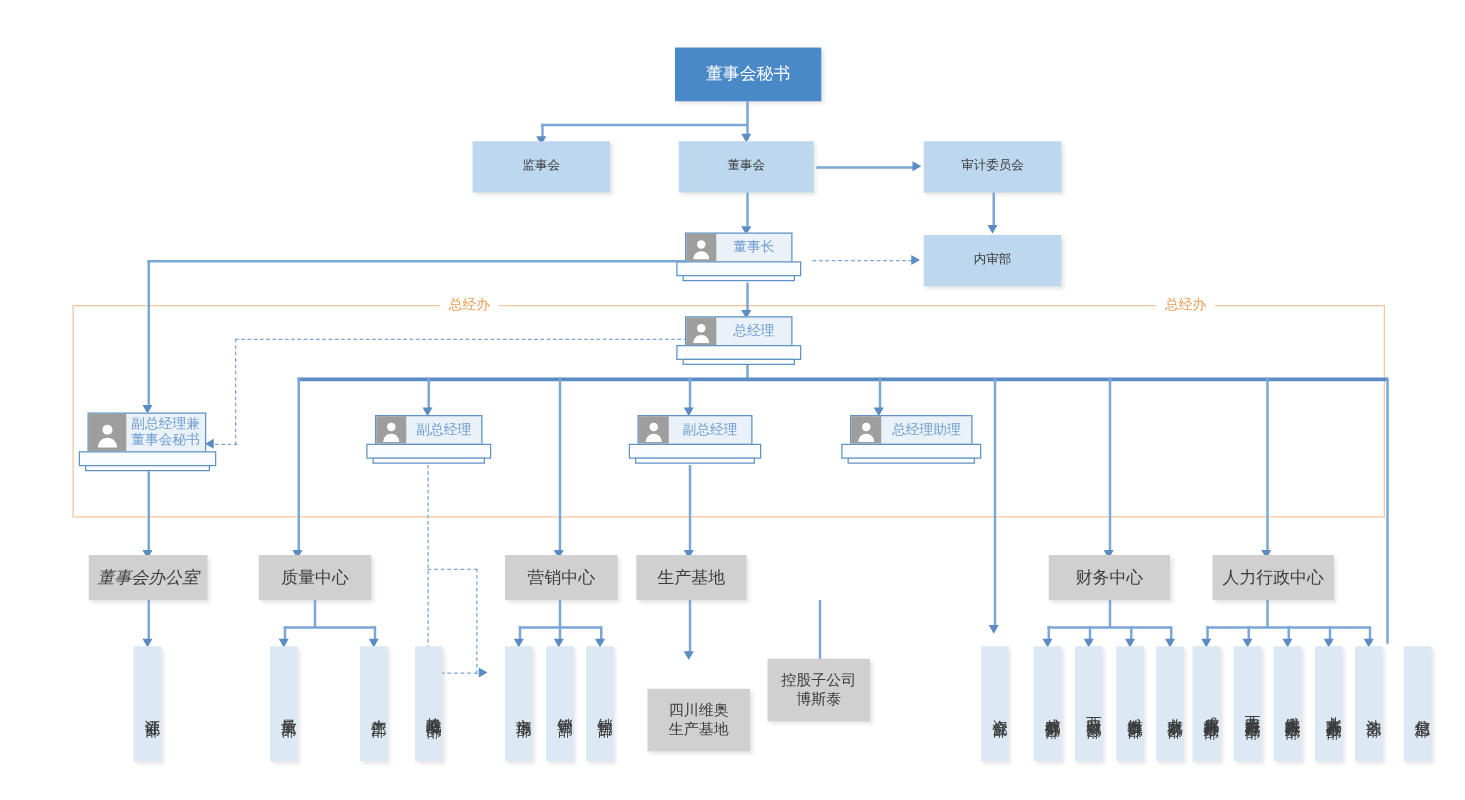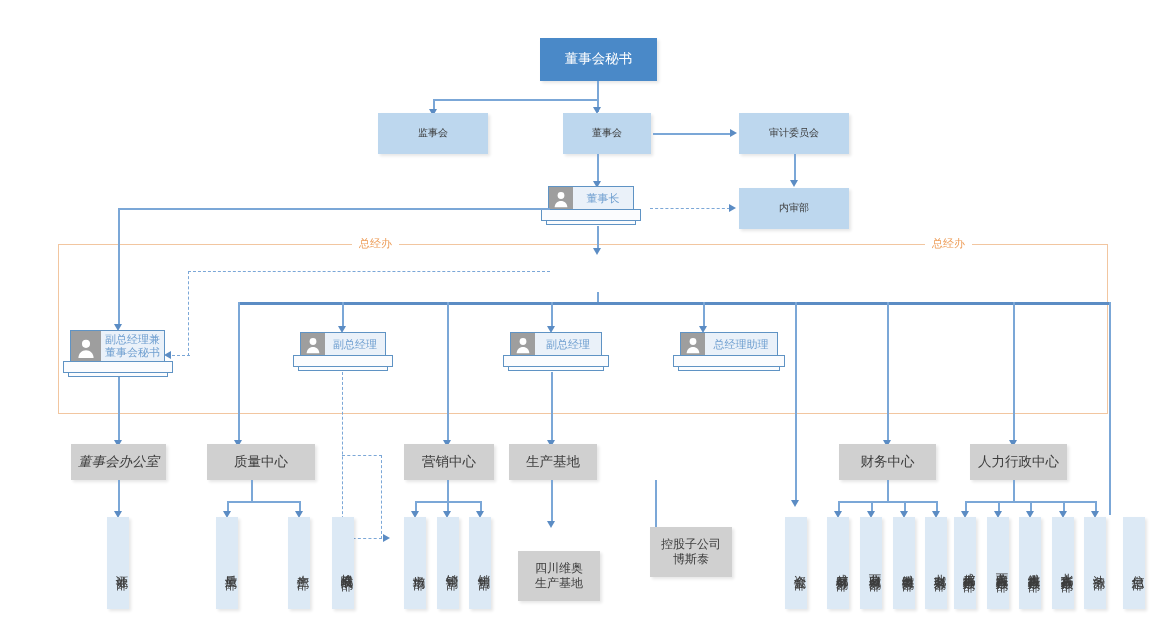--- a/index.html
+++ b/index.html
@@ -69,21 +69,21 @@
 
   <div class="ln lnv" style="left:597px;top:81px;height:31px;"></div>
 
   <div class="ln lnh" style="left:433px;top:99px;width:165px;"></div>
   <div class="ln lnv" style="left:433px;top:99px;height:11px;"></div>
   <div class="arrow arrow-d" style="left:429px;top:109px;"></div>
   <div class="arrow arrow-d" style="left:593px;top:107px;"></div>
 
   <div class="node box-blue shadow" style="left:378px;top:113px;width:110px;height:41px;">监事会</div>
 
-  <div class="node box-blue shadow" style="left:543px;top:113px;width:88px;height:41px;margin-left:20px;">董事会</div>
+  <div class="node box-blue shadow" style="left:543px;top:113px;width:108px;height:41px;">董事会</div>
 
   <div class="node box-blue shadow" style="left:739px;top:113px;width:110px;height:41px;">审计委员会</div>
 
   <div class="node box-blue shadow" style="left:739px;top:188px;width:110px;height:41px;">内审部</div>
 
   <div class="ln lnh" style="left:653px;top:133px;width:78px;"></div>
   <div class="arrow arrow-r" style="left:730px;top:129px;"></div>
 
   <div class="ln lnv" style="left:794px;top:154px;height:26px;"></div>
   <div class="arrow arrow-d" style="left:790px;top:180px;"></div>
@@ -108,20 +108,33 @@
     <div class="tier3" style="left:-2px;top:34px;width:90px;height:5px;"></div>
   </div>
 
   <div class="ln lnh" style="left:118px;top:208px;width:432px;"></div>
   <div class="ln lnv" style="left:118px;top:208px;height:118px;"></div>
   <div class="arrow arrow-d" style="left:114px;top:324px;"></div>
 
   <div class="ln lnv" style="left:597px;top:226px;height:23px;"></div>
   <div class="arrow arrow-d" style="left:593px;top:248px;"></div>
 
+  <div class="person" style="left:548px;top:253px;width:100px;height:40px;">
+    <div class="plate" style="width:86px;height:24px;">
+      <div class="avatar" style="width:24px;">
+        <svg width="16" height="17" viewBox="0 0 16 17" aria-hidden="true">
+          <circle cx="8" cy="5" r="3.4" fill="#ffffff"></circle>
+          <path d="M1.6 17c0-3.9 2.9-6.6 6.4-6.6s6.4 2.7 6.4 6.6z" fill="#ffffff"></path>
+        </svg>
+      </div>
+      <div class="pname">总经理</div>
+    </div>
+    <div class="tier2" style="left:-7px;top:23px;width:100px;height:12px;"></div>
+    <div class="tier3" style="left:-2px;top:34px;width:90px;height:5px;"></div>
+  </div>
 
   <div class="dln dln-h" style="left:188px;top:271px;width:362px;"></div>
   <div class="dln dln-v" style="left:188px;top:271px;height:85px;"></div>
   <div class="dln dln-h" style="left:172px;top:355px;width:18px;"></div>
   <div class="arrow arrow-r" style="left:164px;top:351px;transform:rotate(180deg);"></div>
 
   <div class="ln lnv" style="left:597px;top:292px;height:11px;"></div>
   <div class="ln lnh ln-thick" style="left:238px;top:302px;width:872px;"></div>
 
   <div class="ln lnv" style="left:238px;top:302px;height:140px;"></div>
@@ -215,21 +228,21 @@
           <path d="M1.6 17c0-3.9 2.9-6.6 6.4-6.6s6.4 2.7 6.4 6.6z" fill="#ffffff"></path>
         </svg>
       </div>
       <div class="pname">总经理助理</div>
     </div>
     <div class="tier2" style="left:-7px;top:23px;width:112px;height:12px;"></div>
     <div class="tier3" style="left:-2px;top:34px;width:102px;height:5px;"></div>
   </div>
 
   <div class="node box-gray shadow" style="left:71px;top:444px;width:95px;height:36px;font-style:italic;">董事会办公室</div>
-  <div class="node box-gray shadow" style="left:207px;top:444px;width:108px;height:36px;">质量中心</div>
+  <div class="node box-gray shadow" style="left:207px;top:444px;width:90px;height:36px;">质量中心</div>
   <div class="node box-gray shadow" style="left:404px;top:444px;width:90px;height:36px;">营销中心</div>
   <div class="node box-gray shadow" style="left:509px;top:444px;width:88px;height:36px;">生产基地</div>
   <div class="node box-gray shadow" style="left:839px;top:444px;width:97px;height:36px;">财务中心</div>
   <div class="node box-gray shadow" style="left:970px;top:444px;width:97px;height:36px;">人力行政中心</div>
 
   <div class="ln lnv" style="left:118px;top:480px;height:33px;"></div>
   <div class="arrow arrow-d" style="left:114px;top:511px;"></div>
 
   <div class="ln lnv" style="left:251px;top:480px;height:22px;"></div>
   <div class="ln lnh" style="left:227px;top:501px;width:73px;"></div>
@@ -273,21 +286,21 @@
   <div class="arrow arrow-d" style="left:961px;top:511px;"></div>
   <div class="arrow arrow-d" style="left:994px;top:511px;"></div>
   <div class="arrow arrow-d" style="left:1026px;top:511px;"></div>
   <div class="arrow arrow-d" style="left:1059px;top:511px;"></div>
   <div class="arrow arrow-d" style="left:1091px;top:511px;"></div>
 
   <div class="node box-gray shadow" style="left:518px;top:551px;width:82px;height:50px;flex-direction:column;font-size:12px;">
     <div>四川维奥</div>
     <div>生产基地</div>
   </div>
-  <div class="node box-gray shadow" style="left:614px;top:527px;width:82px;height:50px;flex-direction:column;font-size:12px;margin-left:36px;">
+  <div class="node box-gray shadow" style="left:614px;top:527px;width:82px;height:50px;flex-direction:column;font-size:12px;">
     <div>控股子公司</div>
     <div>博斯泰</div>
   </div>
 
   <div class="node box-lightblue vert shadow" style="left:107px;top:517px;width:22px;height:92px;">证券部</div>
   <div class="node box-lightblue vert shadow" style="left:216px;top:517px;width:22px;height:92px;">质量部</div>
   <div class="node box-lightblue vert shadow" style="left:288px;top:517px;width:22px;height:92px;">生产部</div>
   <div class="node box-lightblue vert shadow" style="left:332px;top:517px;width:22px;height:92px;">战略发展部</div>
   <div class="node box-lightblue vert shadow" style="left:404px;top:517px;width:22px;height:92px;">市场部</div>
   <div class="node box-lightblue vert shadow" style="left:437px;top:517px;width:22px;height:92px;">销管部</div>

